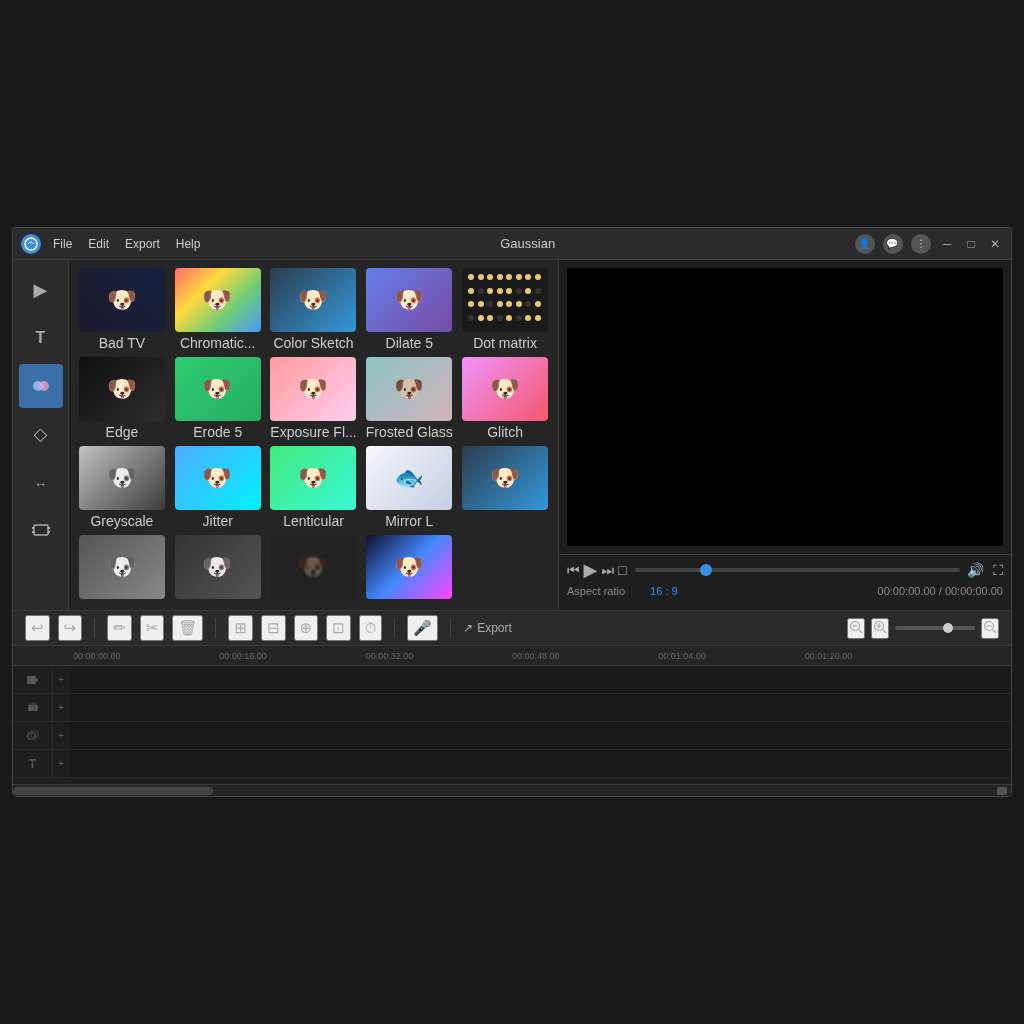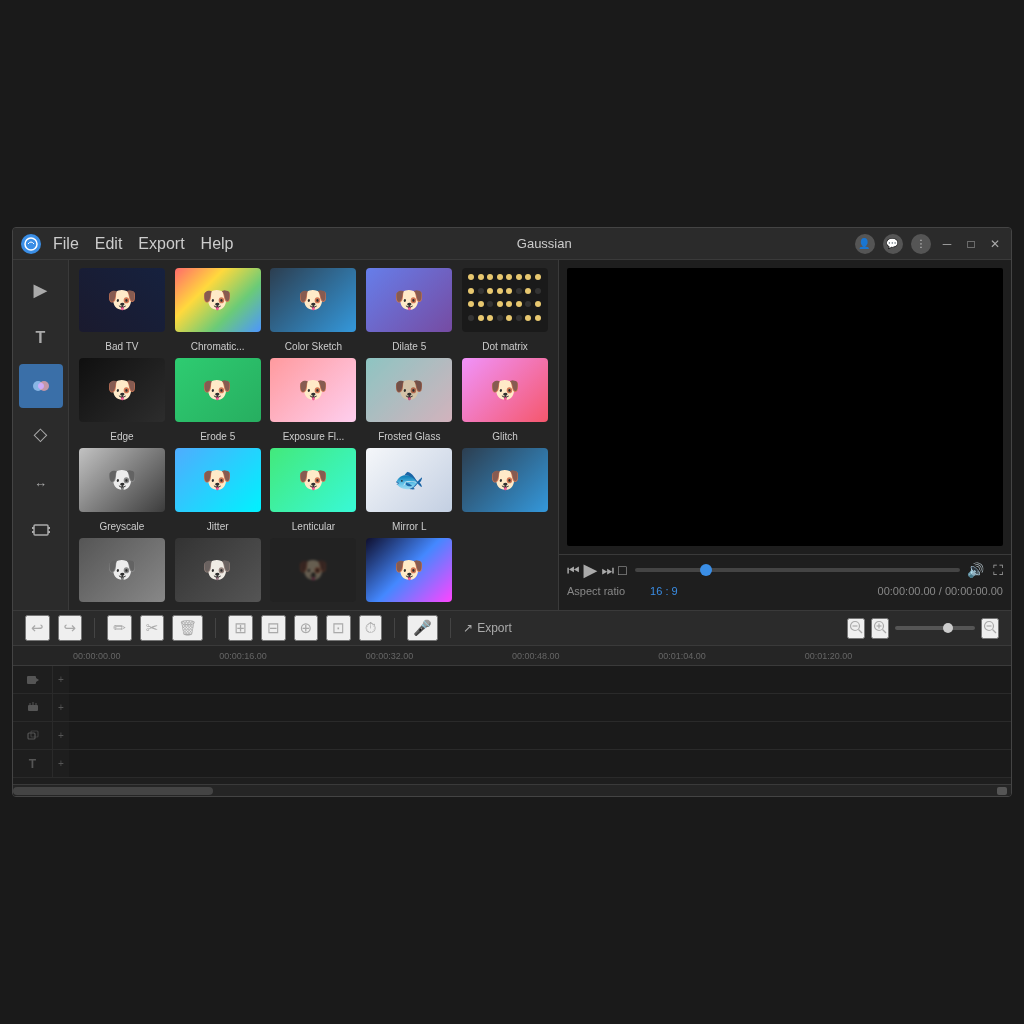--- a/index.html
+++ b/index.html
@@ -37,21 +37,21 @@
       background: #3a8ee6;
       border-radius: 50%;
       margin-right: 12px;
       display: flex; align-items: center; justify-content: center;
       color: white; font-size: 10px;
     }
     .title-bar-menus {
       display: flex; gap: 16px; align-items: center;
     }
     .title-bar-menus span {
-      color: #ccc; font-size: 16px; cursor: pointer;
+      color: #ccc; font-size: 12px; cursor: pointer;
     }
     .title-bar-title {
       flex: 1; text-align: center; color: #ccc; font-size: 13px;
     }
     .title-bar-controls {
       display: flex; gap: 8px; align-items: center;
     }
     .title-bar-controls .ctrl-btn {
       width: 16px; height: 16px;
       border-radius: 2px;
@@ -107,21 +107,21 @@
       cursor: pointer;
     }
     .effect-thumb {
       width: 86px; height: 64px;
       border-radius: 4px;
       overflow: hidden;
       position: relative;
       background: #444;
     }
     .effect-name {
-      color: #ccc; font-size: 10px; margin-top: 9px; text-align: center;
+      color: #ccc; font-size: 14px; margin-top: 3px; text-align: center;
     }
 
     
     .preview-panel {
       flex: 1;
       background: #1e1e1e;
       display: flex;
       flex-direction: column;
     }
     .preview-screen {

